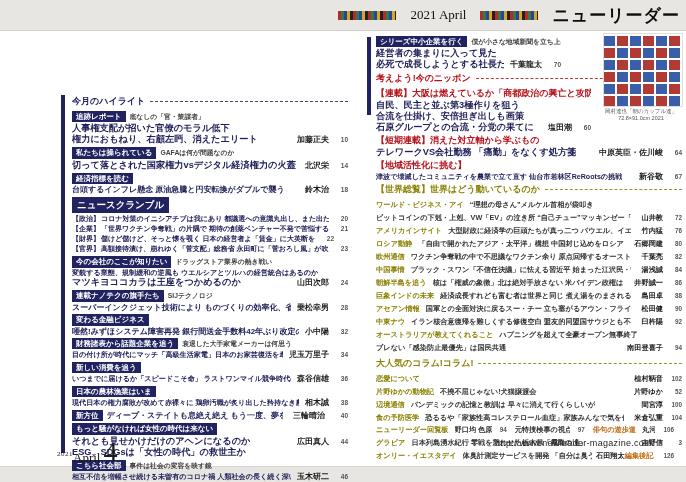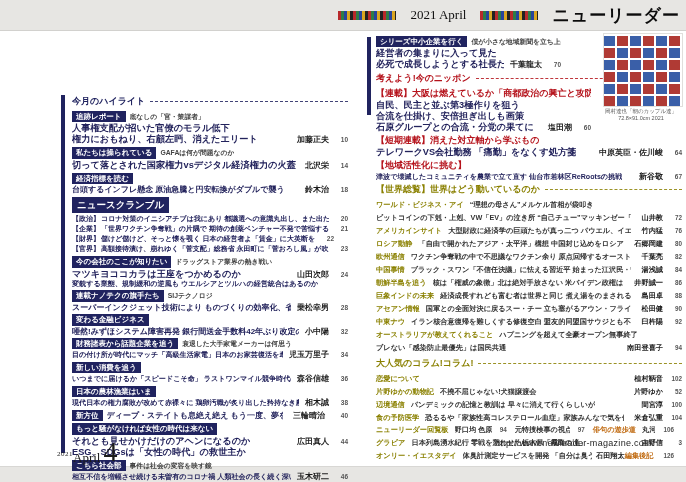--- a/index.html
+++ b/index.html
@@ -154,26 +154,26 @@
           <span class="txt">高額接待漬け、崩れゆく「菅支配」総務省 永田町に「菅おろし風」が吹く日</span>
           <span class="pg">23</span>
         </div>
       </div>
       <div class="entry">
         <div class="lblrow">
           <span class="lbl">今の会社のここが知りたい</span>
           <span class="note">ドラッグストア業界の熱き戦い</span>
         </div>
         <div class="line">
+          <span class="txt" style="font-size: 7.1px;">変貌する業態、規制緩和の逆風も ウエルシアとツルハの経営統合はあるのか</span>
+        </div>
+        <div class="line">
           <span class="txt" style="font-size: 9.2px;">マツキヨココカラは王座をつかめるのか</span>
           <span class="author">山田次郎</span>
           <span class="pg">24</span>
-        </div>
-        <div class="line">
-          <span class="txt" style="font-size: 7.1px;">変貌する業態、規制緩和の逆風も ウエルシアとツルハの経営統合はあるのか</span>
         </div>
       </div>
       <div class="entry">
         <div class="lblrow">
           <span class="lbl">連載ナノテクの旗手たち</span>
           <span class="note">SIJテクノロジ</span>
         </div>
         <div class="line">
           <span class="txt" style="font-size: 8px;">スーパーインクジェット技術により ものづくりの効率化、省資源化を推進</span>
           <span class="author">乗松幸男</span>

